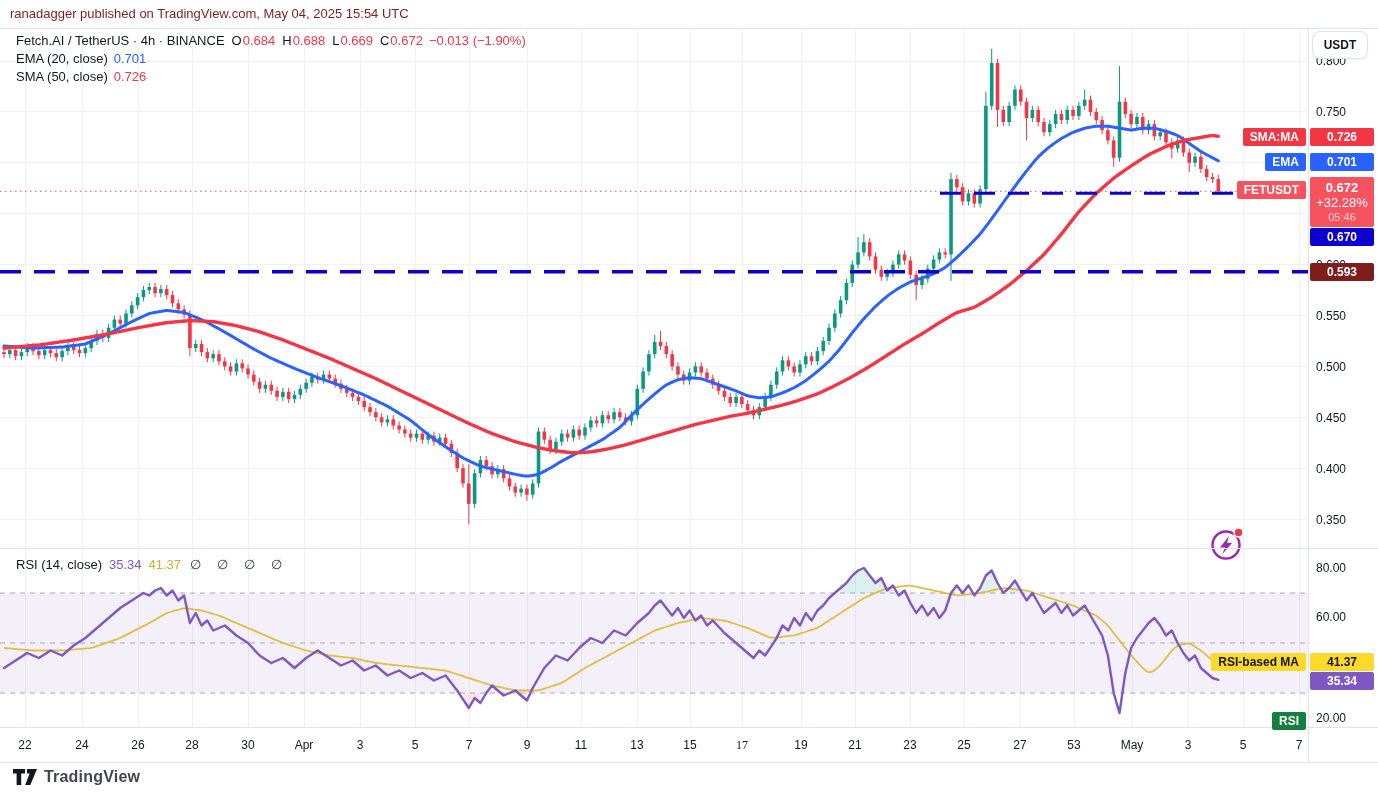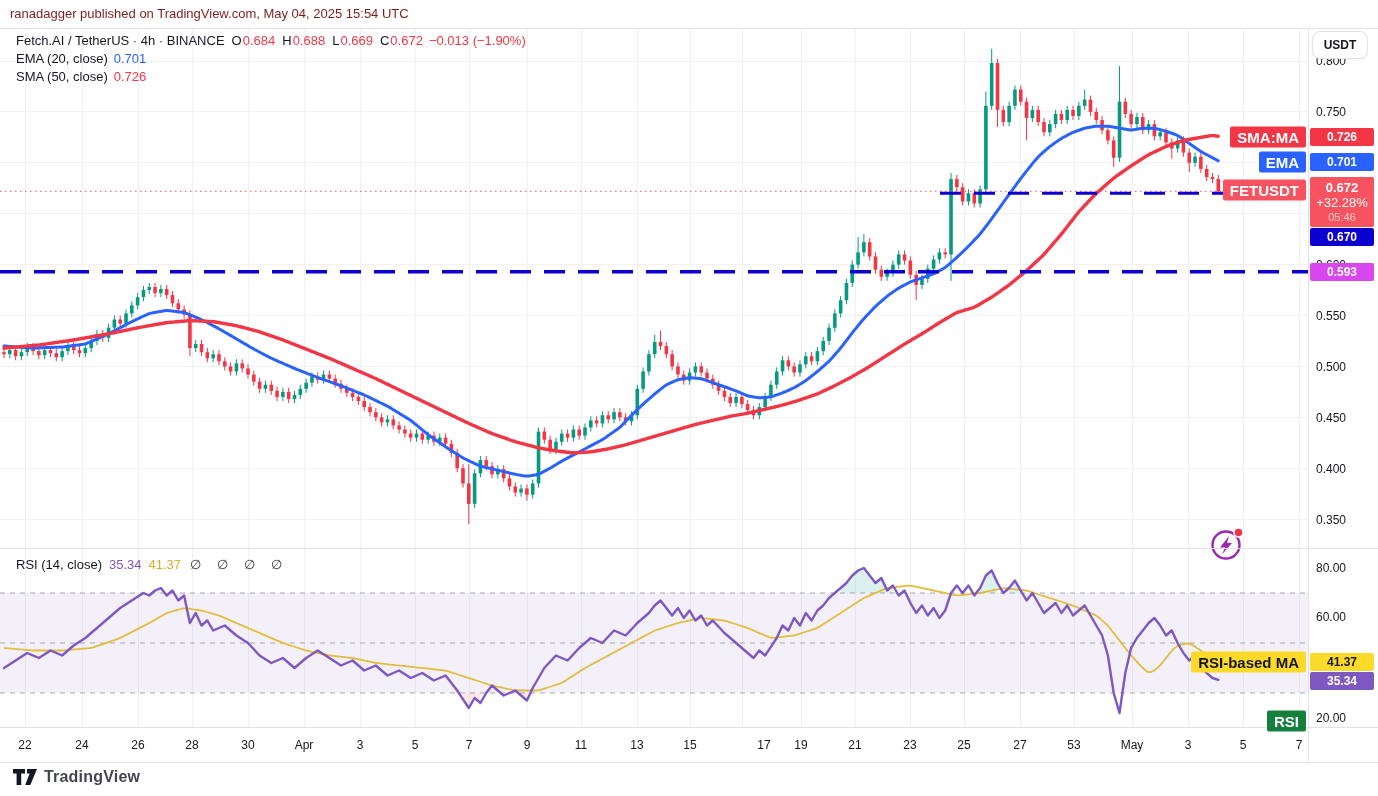--- a/index.html
+++ b/index.html
@@ -20,21 +20,21 @@
   .rsi-legend{position:absolute;left:16px;top:557px;z-index:3;font-size:13px;white-space:nowrap;}
   .rsi-val{color:#7e57c2;margin-left:7px;}
   .rsi-ma-val{color:#d4af2a;margin-left:7px;}
   .rsi-empties{color:#363a45;margin-left:9px;letter-spacing:6px;}
   .scale-label{position:absolute;left:1316px;transform:translateY(-50%);
                font-size:12px;color:#131722;z-index:2;}
   .price-tag{position:absolute;left:1310px;width:64px;transform:translateY(-50%);
              text-align:center;font-size:12px;font-weight:700;color:#fff;
              border-radius:2px;padding:2px 0;z-index:4;}
   .name-tag{position:absolute;transform:translateY(-50%);right:72px;
-            font-size:15px;font-weight:700;color:#fff;border-radius:2px;
+            font-size:12px;font-weight:700;color:#fff;border-radius:2px;
             padding:2px 7px;z-index:4;white-space:nowrap;}
   .fet-block{position:absolute;left:1310px;top:177px;width:64px;background:#f7525f;
              border-radius:2px;color:#fff;text-align:center;z-index:5;padding:3px 0;}
   .fet-price{font-size:13px;font-weight:700;line-height:16px;}
   .fet-chg{font-size:13px;line-height:14px;}
   .fet-count{font-size:11px;line-height:14px;color:rgba(255,255,255,0.72);}
   .usdt-btn{position:absolute;left:1312px;top:31px;width:54px;height:26px;
             background:#fff;border:1px solid #e0e3eb;border-radius:8px;z-index:6;
             font-size:12px;font-weight:700;color:#131722;display:flex;
             align-items:center;justify-content:center;box-shadow:0 1px 2px rgba(0,0,0,0.06);}
@@ -576,42 +576,42 @@
       <div class="scale-label" style="top: 367px;">0.500</div>
       <div class="scale-label" style="top: 418px;">0.450</div>
       <div class="scale-label" style="top: 469px;">0.400</div>
       <div class="scale-label" style="top: 520px;">0.350</div>
       <div class="scale-label" style="top: 568px;">80.00</div>
       <div class="scale-label" style="top: 617px;">60.00</div>
       <div class="scale-label" style="top: 718px;">20.00</div>
       <div class="price-tag" style="top: 137px; background: rgb(242, 54, 69); color: rgb(255, 255, 255);">0.726</div>
       <div class="price-tag" style="top: 162px; background: rgb(41, 98, 255); color: rgb(255, 255, 255);">0.701</div>
       <div class="price-tag" style="top: 237px; background: rgb(11, 0, 208); color: rgb(255, 255, 255);">0.670</div>
-      <div class="price-tag" style="top: 272px; background: #d946ef; color: rgb(255, 255, 255); text-align: center;">0.593</div>
+      <div class="price-tag" style="top: 272px; background: #7f1d1d; color: rgb(255, 255, 255); text-align: center;">0.593</div>
       <div class="price-tag" style="top: 662px; background: rgb(253, 217, 42); color: rgb(19, 23, 34);">41.37</div>
       <div class="price-tag" style="top: 681px; background: rgb(126, 87, 194); color: rgb(255, 255, 255);">35.34</div>
       <div class="name-tag" style="top: 137px; background: rgb(242, 54, 69); color: rgb(255, 255, 255);">SMA:MA</div>
       <div class="name-tag" style="top: 162px; background: rgb(41, 98, 255); color: rgb(255, 255, 255);">EMA</div>
       <div class="name-tag" style="top: 190px; background: rgb(247, 82, 95); color: rgb(255, 255, 255);">FETUSDT</div>
       <div class="name-tag" style="top: 662px; background: rgb(253, 217, 42); color: rgb(19, 23, 34);">RSI-based MA</div>
       <div class="name-tag" style="top: 721px; background: #15803d; color: rgb(255, 255, 255);">RSI</div>
       <div class="time-label" style="left: 25px;">22</div>
       <div class="time-label" style="left: 82px;">24</div>
       <div class="time-label" style="left: 138px;">26</div>
       <div class="time-label" style="left: 192px;">28</div>
       <div class="time-label" style="left: 248px;">30</div>
       <div class="time-label month" style="left: 304px;">Apr</div>
       <div class="time-label" style="left: 360px;">3</div>
       <div class="time-label" style="left: 415px;">5</div>
       <div class="time-label" style="left: 469px;">7</div>
       <div class="time-label" style="left: 527px;">9</div>
       <div class="time-label" style="left: 581px;">11</div>
       <div class="time-label" style="left: 637px;">13</div>
       <div class="time-label" style="left: 690px;">15</div>
-      <div class="time-label" style="left: 764px;">17</div>
+      <div class="time-label" style="left: 742px; font-family: Liberation Serif, serif;">17</div>
       <div class="time-label" style="left: 801px;">19</div>
       <div class="time-label" style="left: 855px;">21</div>
       <div class="time-label" style="left: 910px;">23</div>
       <div class="time-label" style="left: 964px;">25</div>
       <div class="time-label" style="left: 1020px;">27</div>
       <div class="time-label" style="left: 1074px;">53</div>
       <div class="time-label month" style="left: 1132px;">May</div>
       <div class="time-label" style="left: 1188px;">3</div>
       <div class="time-label" style="left: 1243px;">5</div>
       <div class="time-label" style="left: 1299px;">7</div>

